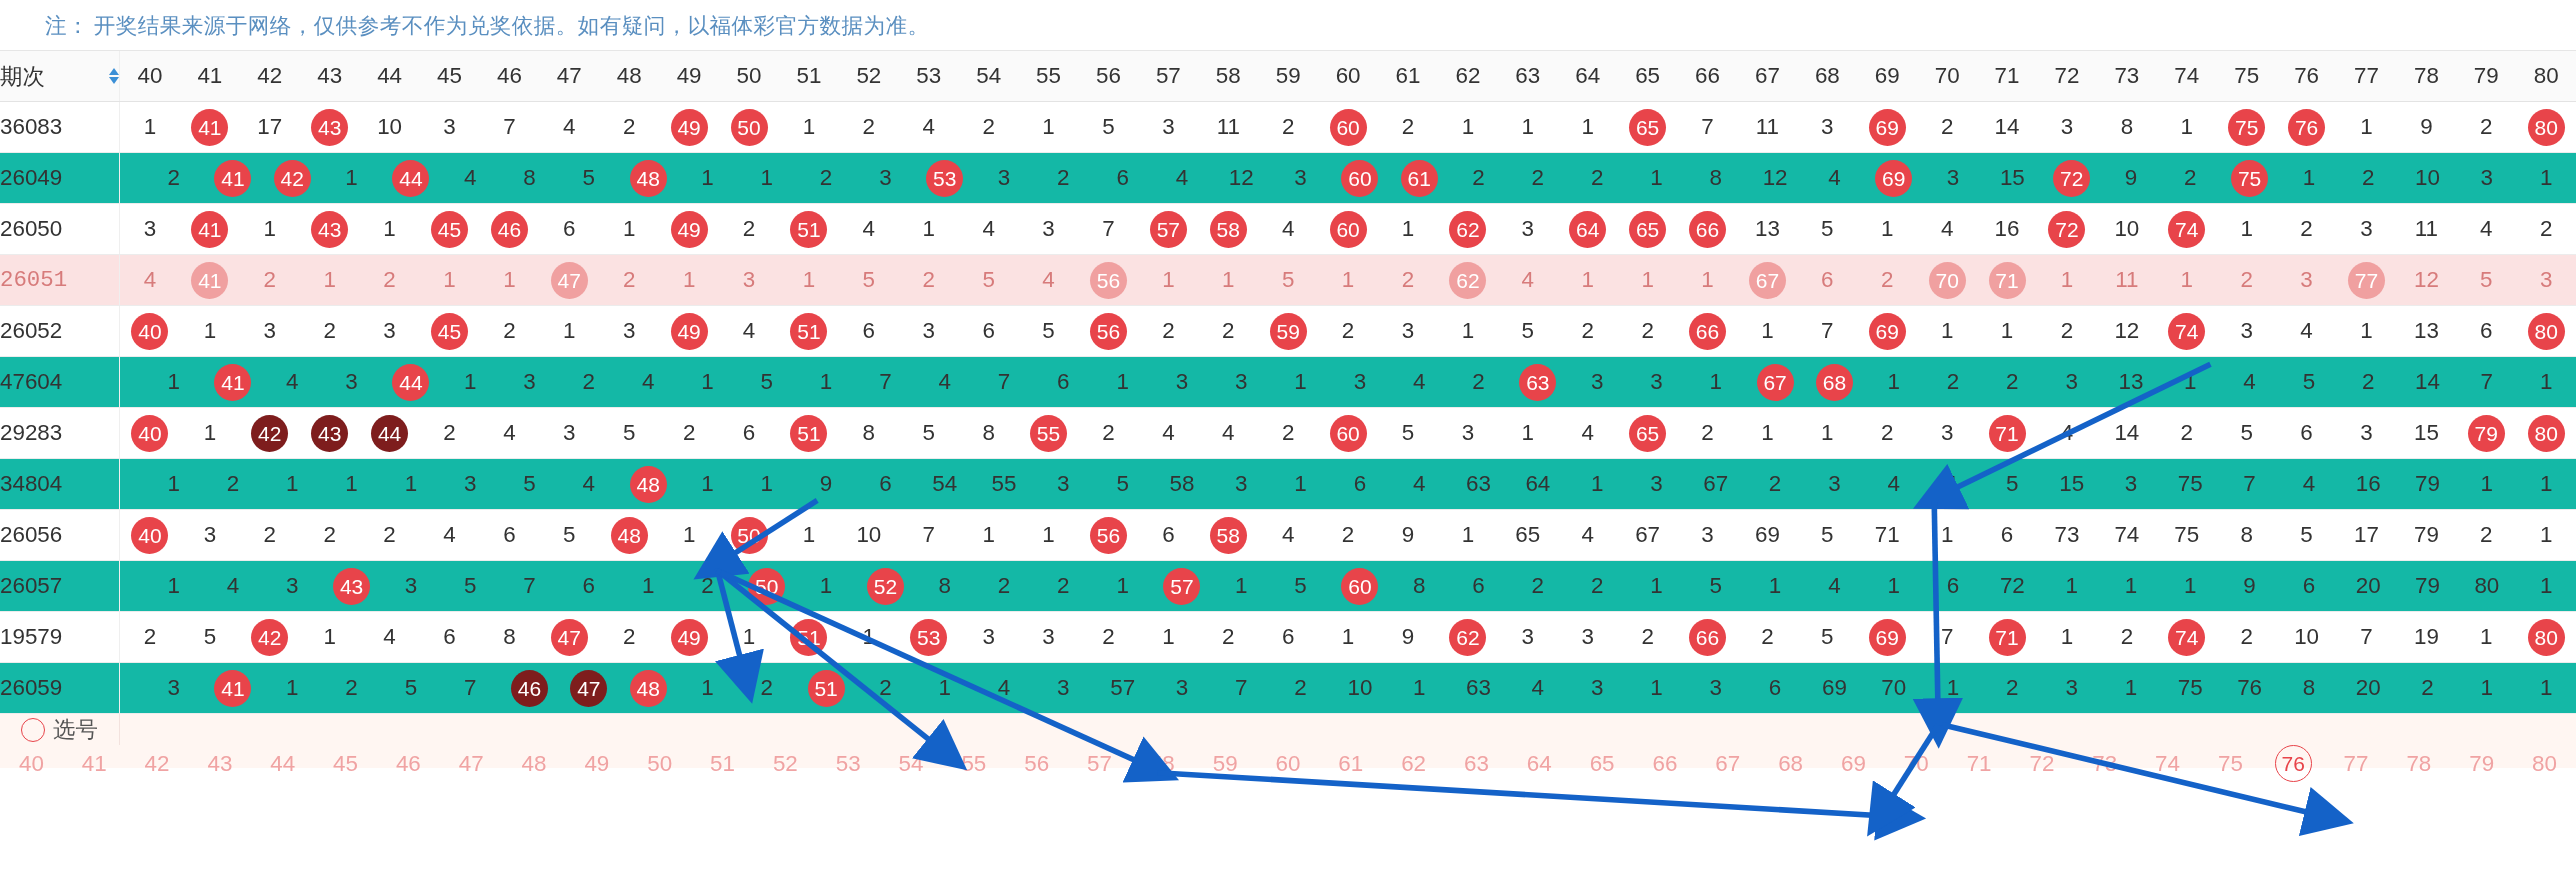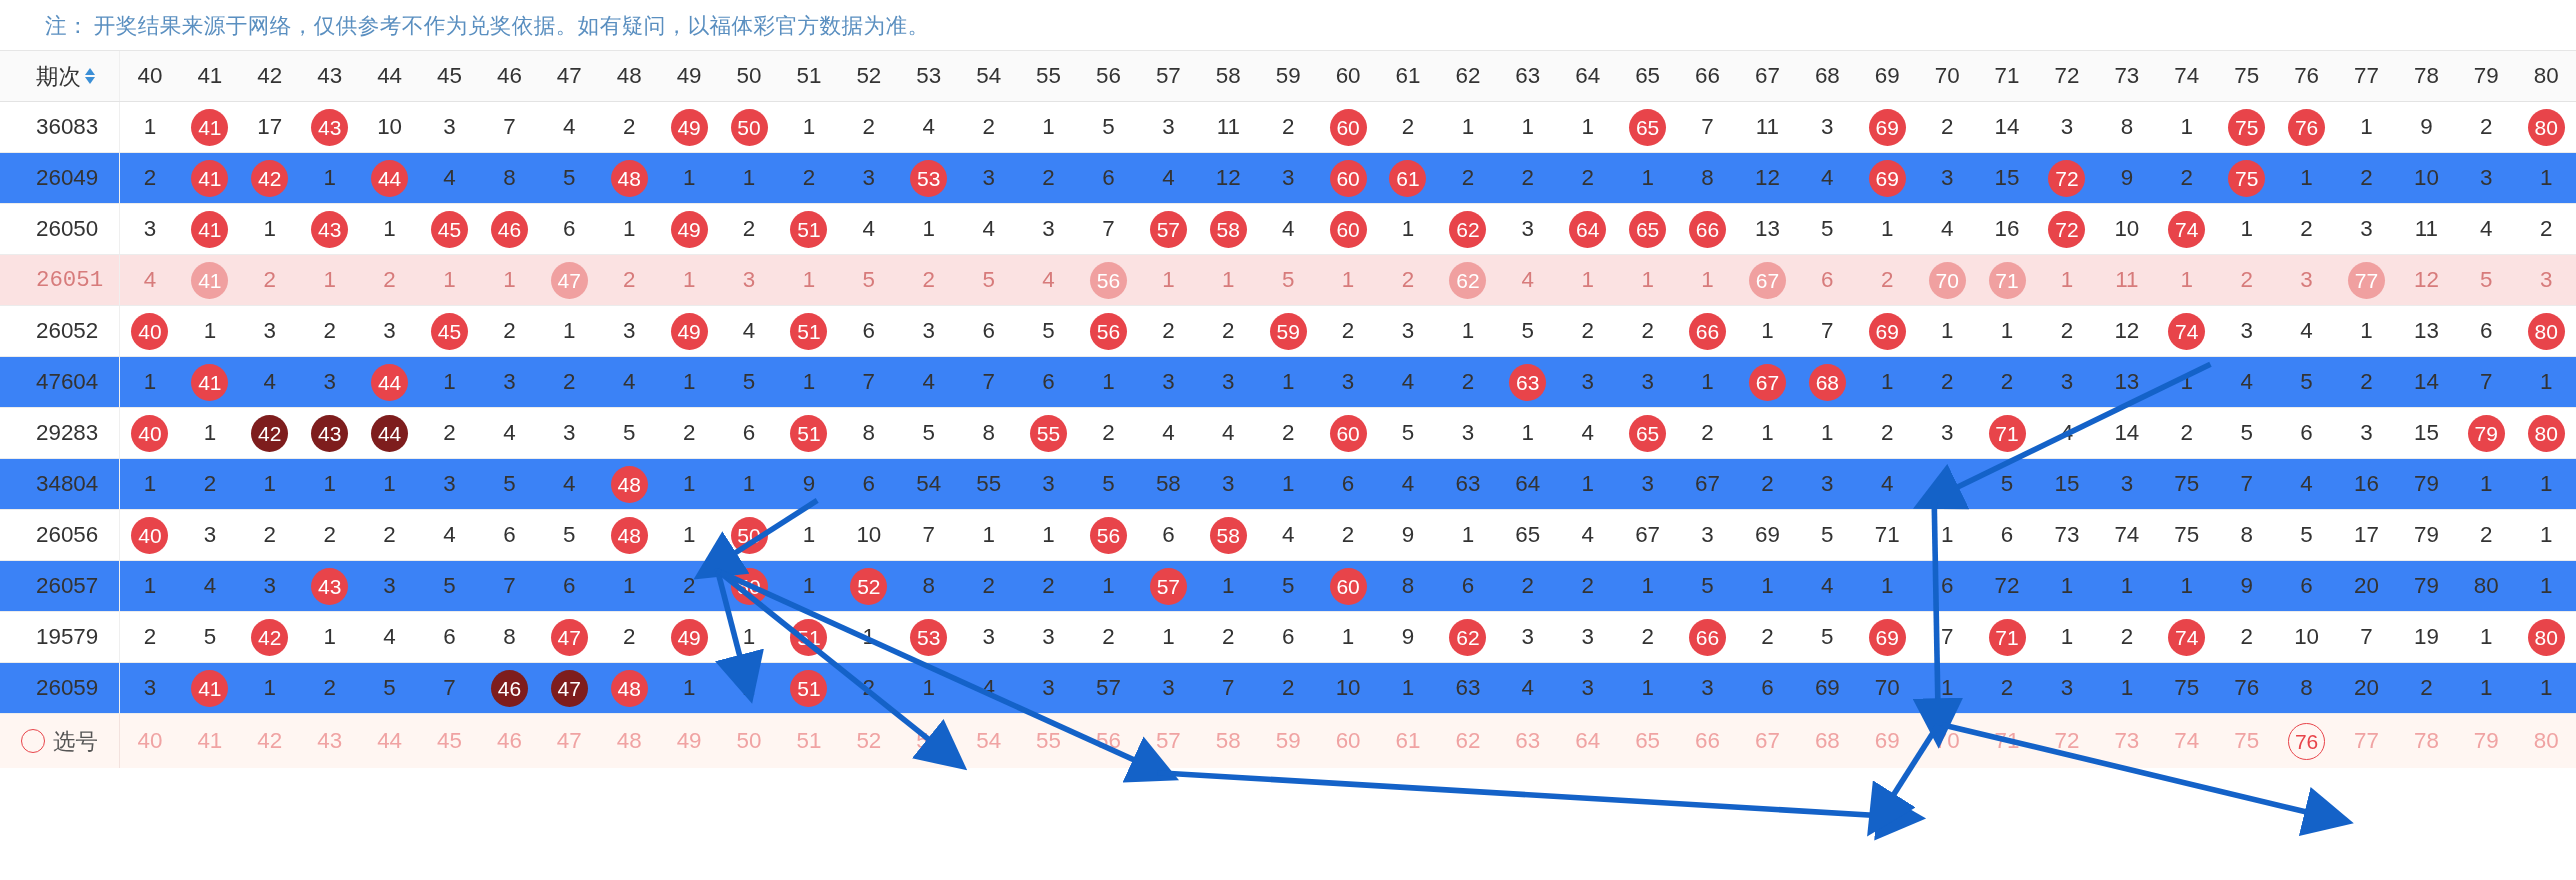--- a/index.html
+++ b/index.html
@@ -39,34 +39,33 @@
     align-items: stretch;
     height: 51px;
     border-bottom: 1.6px solid #ececec;
     background: #ffffff;
   }
   .row.head {
     height: 51px;
     background: #fafafa;
     border-bottom: 1.6px solid #e3e3e3;
   }
-  .row.alt { background: #3b82f6; }
+  .row.alt { background: #14b8a6; gap: 24px; }
   .row.highlight { background: #fbe2e2; }
-  .row.pick { background: #fff6f2; border-bottom: none; height: 54px;}
+  .row.pick { background: #fff6f2; border-bottom: none; height: 54px; flex-direction: column;}
 
   .cell-issue {
     width: 120px;
     min-width: 120px;
     display: flex;
     align-items: center;
-    justify-content: flex-start;
+    justify-content: space-between;
     font-size: 22.4px;
     color: #333;
     border-right: 1.6px solid #efefef;
-    padding-left: 36px;
   }
   .row.head .cell-issue {
     font-size: 22.4px;
     color: #333;
     font-weight: normal;
   }
   .sort-arrows {
     display: inline-flex;
     flex-direction: column;
     justify-content: center;

